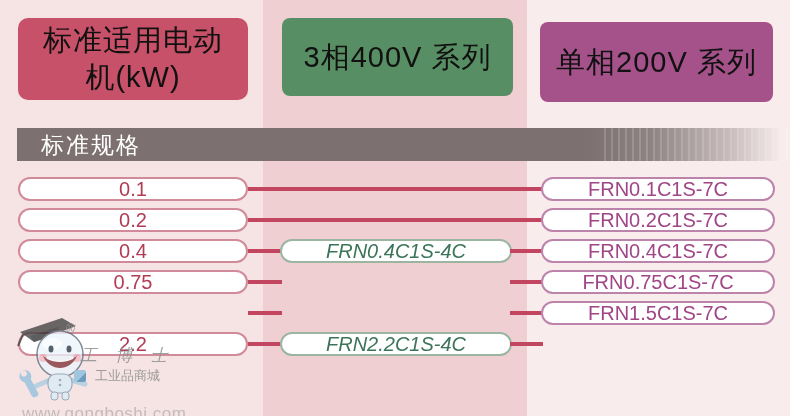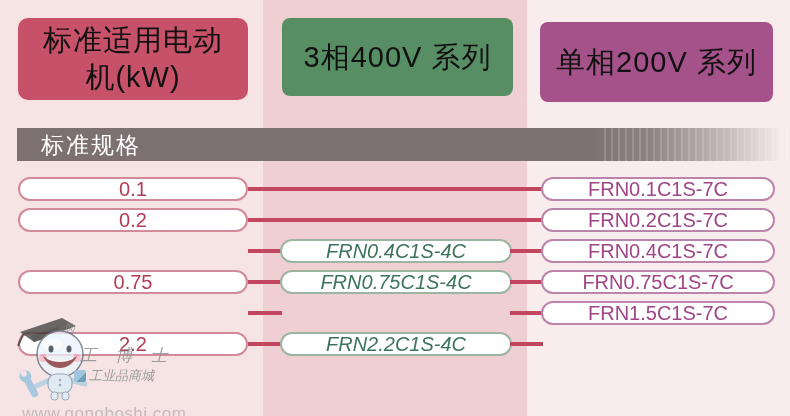--- a/index.html
+++ b/index.html
@@ -88,22 +88,22 @@
   
   .wm-mascot { position: absolute; left: 12px; top: 314px; opacity: 0.85; }
   .wm-reg    { position: absolute; left: 66px; top: 322px; font-size: 12px; color: #8f8f8f; }
   .wm-brand  {
     position: absolute; left: 80px; top: 344px;
     font-family: Liberation Serif, serif; font-style: italic;
     font-size: 17px; color: #8f8f8f; letter-spacing: 7px; opacity: 0.85;
   }
   .wm-mall {
     position: absolute; left: 74px; top: 367px;
-    display: flex; align-items: center; gap: 3px;
-    font-size: 13px; color: #9c9c9c; font-style: italic;
+    display: flex; align-items: center; gap: 9px;
+    font-size: 13px; color: #9c9c9c;
   }
   .wm-mall-logo {
     width: 12px; height: 12px; border-radius: 2px;
     background: linear-gradient(135deg, #9fc6de 0 60%, #6f9cba 60% 100%);
     display: inline-block;
   }
   .wm-url {
     position: absolute; left: 22px; top: 388px;
     font-size: 17px; color: #c4bbbb; letter-spacing: 0.5px; margin-top: 16px;
   }
@@ -148,38 +148,38 @@
       <div class="pill pill-kw">
           <span>0.2</span>
         </div>
       <div class="conn conn-long"></div>
       <div class="pill pill-200">
           <span>FRN0.2C1S-7C</span>
         </div>
     </div>
 
     <div class="row">
+      <div class="pill pill-kw">
+          <span>0.4</span>
+        </div>
       <div class="conn conn-a"></div>
       <div class="pill pill-400">
           <span>FRN0.4C1S-4C</span>
         </div>
       <div class="conn conn-b"></div>
       <div class="pill pill-200">
           <span>FRN0.4C1S-7C</span>
         </div>
     </div>
 
     <div class="row">
       <div class="pill pill-kw">
           <span>0.75</span>
         </div>
       <div class="conn conn-a"></div>
-      <div class="pill pill-400">
-          <span>FRN0.75C1S-4C</span>
-        </div>
       <div class="conn conn-b"></div>
       <div class="pill pill-200">
           <span>FRN0.75C1S-7C</span>
         </div>
     </div>
 
     <div class="row">
       <div class="conn conn-a"></div>
       <div class="conn conn-b"></div>
       <div class="pill pill-200">

